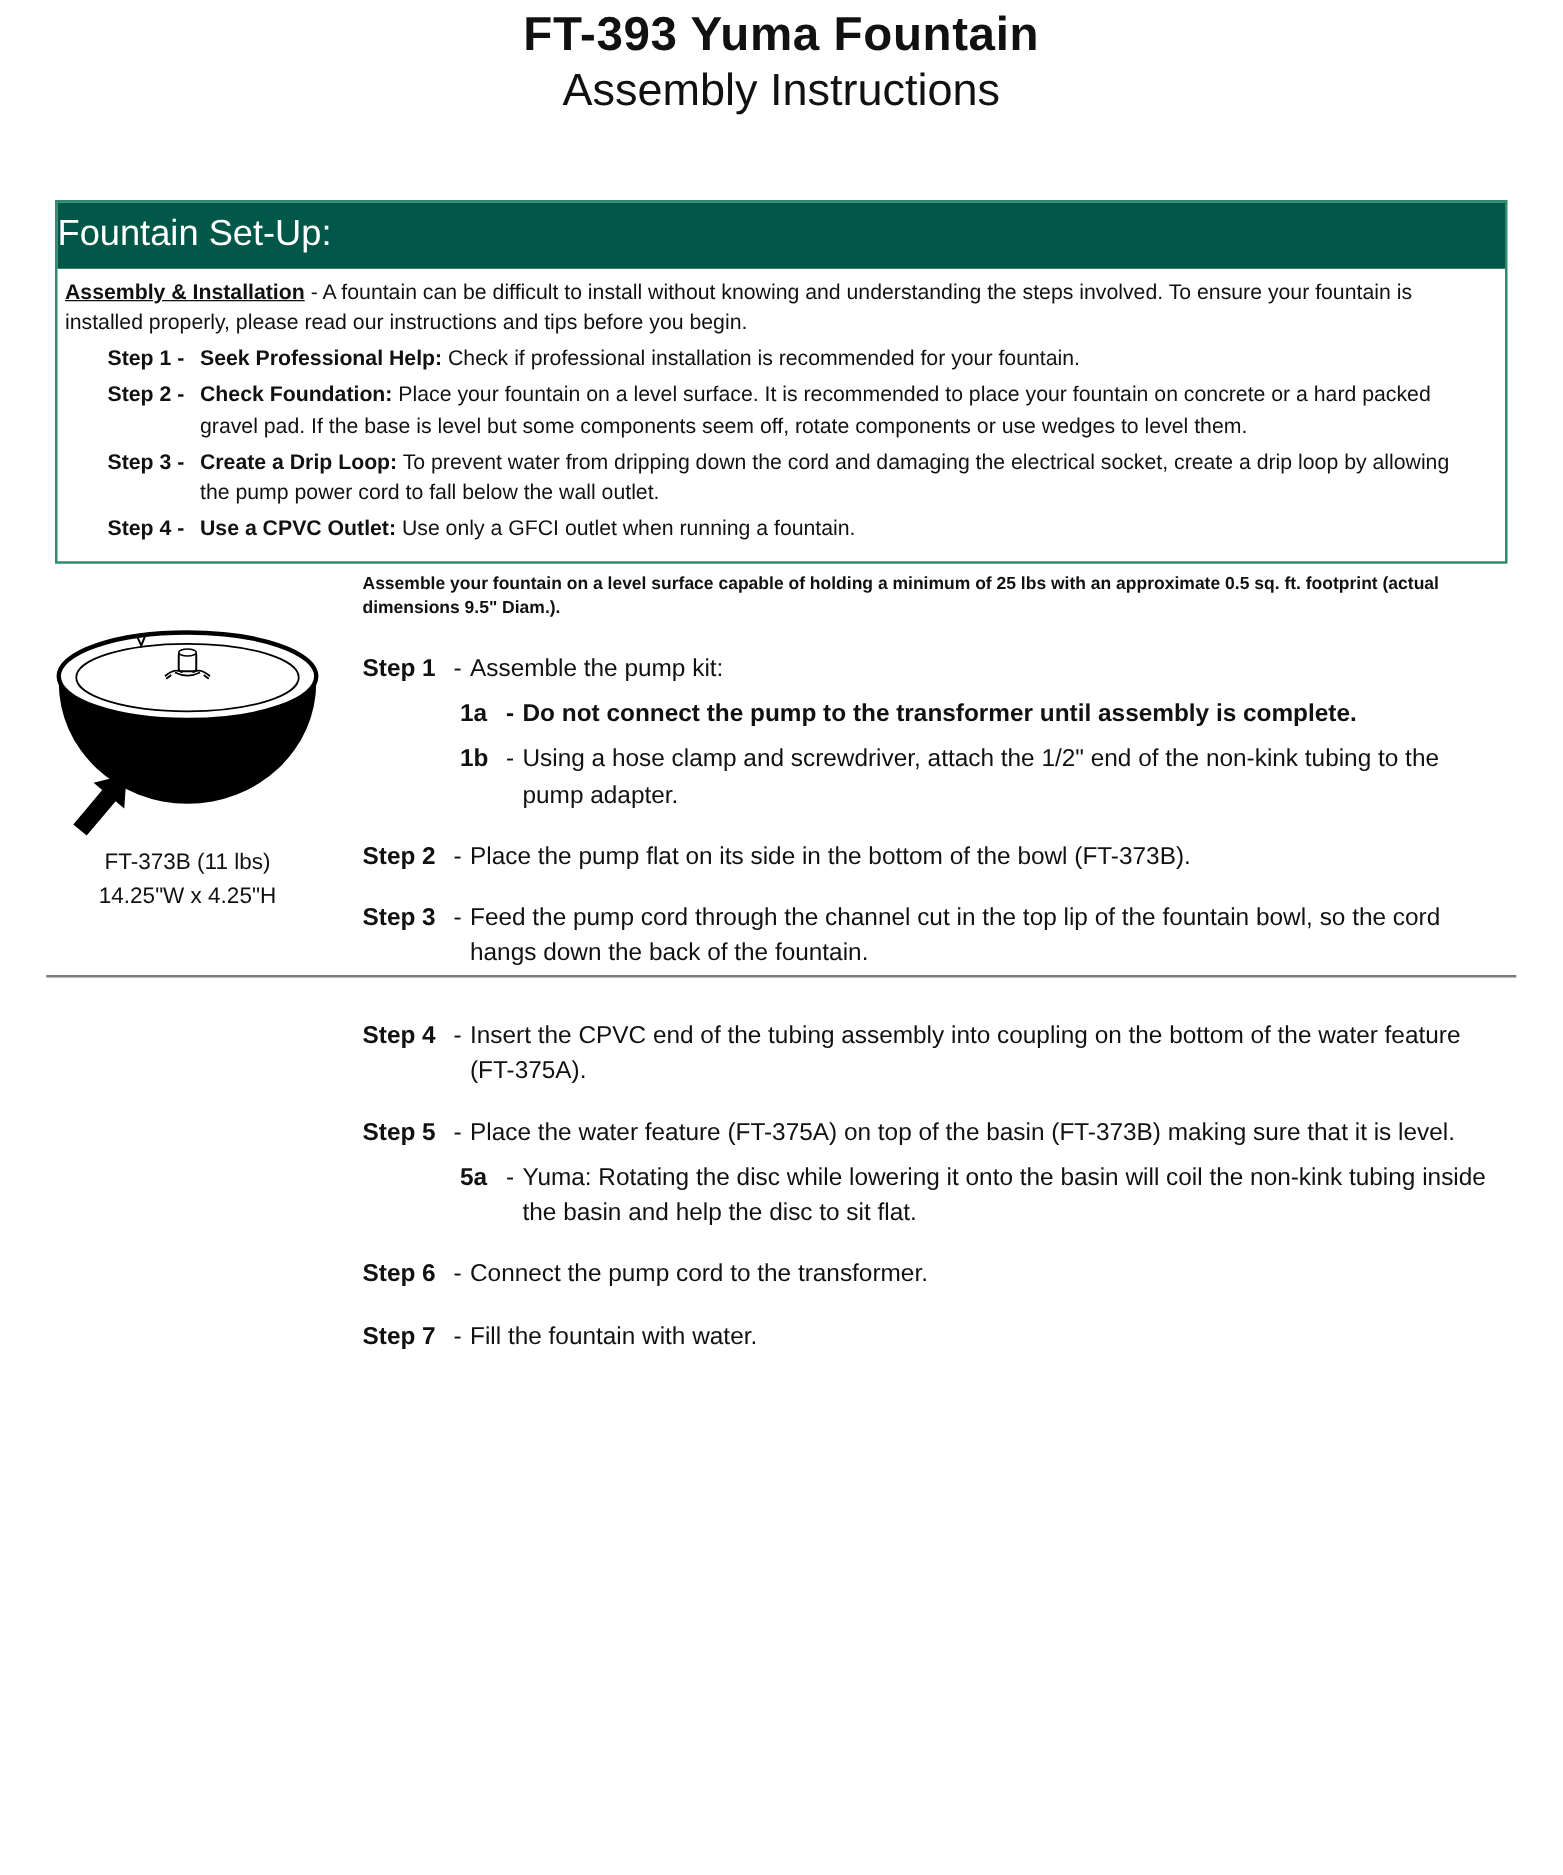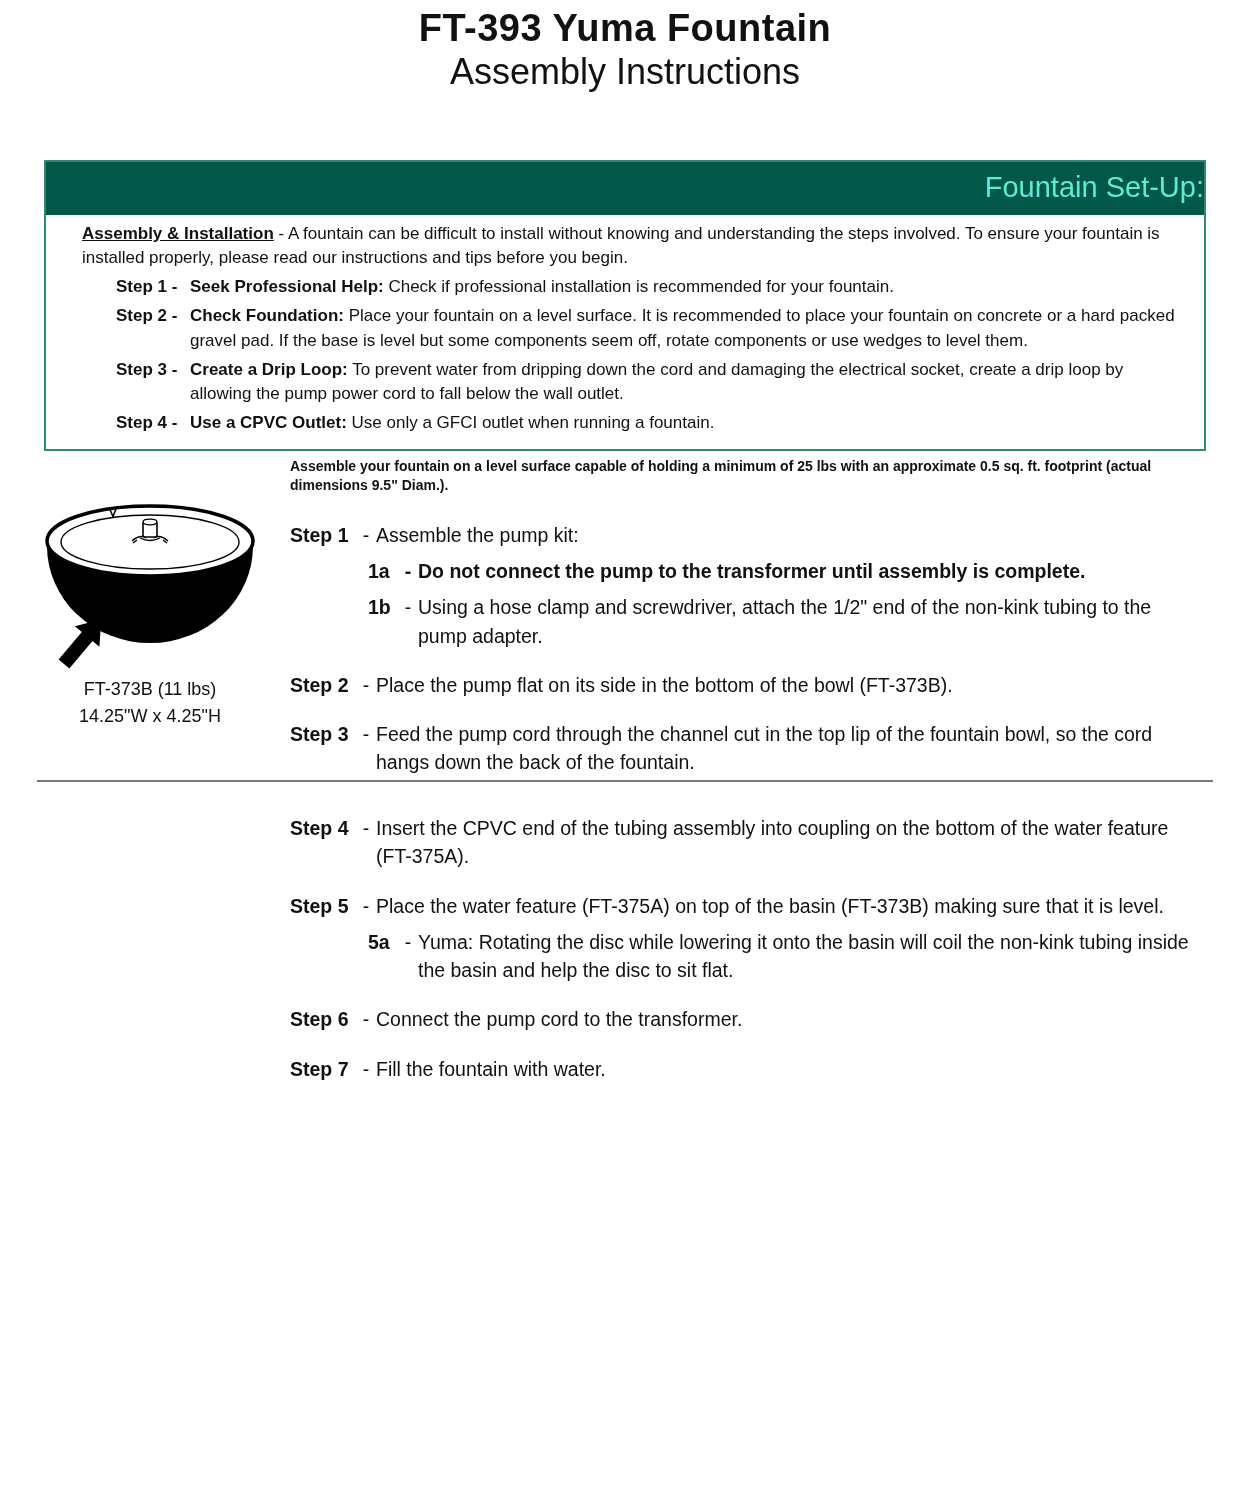--- a/index.html
+++ b/index.html
@@ -7,22 +7,22 @@
   body { font-family:"Liberation Sans", sans-serif; color:#111111; }
   .page { position:relative; width:1250px; height:1500px; background:#ffffff; overflow:hidden;border-radius:32px; }
 
   
   .title-block { position:absolute; top:6px; left:0; width:100%; text-align:center; }
   .title-1 { font-size:38px; font-weight:bold; line-height:1.18; letter-spacing:0.5px; }
   .title-2 { font-size:36px; font-weight:normal; line-height:1.18; }
 
   
   .setup-box { position:absolute; left:44px; top:160px; width:1162px; border:2px solid #2e8b6e; background:#ffffff; }
-  .setup-header { background:#015748; color:#5eead4; font-size:29px; text-align:right; padding:9px 0 11px; }
-  .setup-body { padding:7px 18px 14px 36px; font-size:17px; line-height:1.42; }
+  .setup-header { background:#015748; color:#ffffff; font-size:29px; text-align:left; padding:9px 0 11px; }
+  .setup-body { padding:7px 18px 14px 6px; font-size:17px; line-height:1.42; }
   .u { text-decoration:underline; }
   .b { font-weight:bold; }
   .box-steps { margin-top:4px; }
   .box-step { display:flex; margin:5px 0 0 34px; }
   .box-lbl { flex:0 0 74px; font-weight:bold; }
   .box-txt { flex:1; }
 
   
   .main-col { position:absolute; left:290px; width:900px; font-size:19.5px; line-height:1.45; }
   .sec1 { top:421px; }

